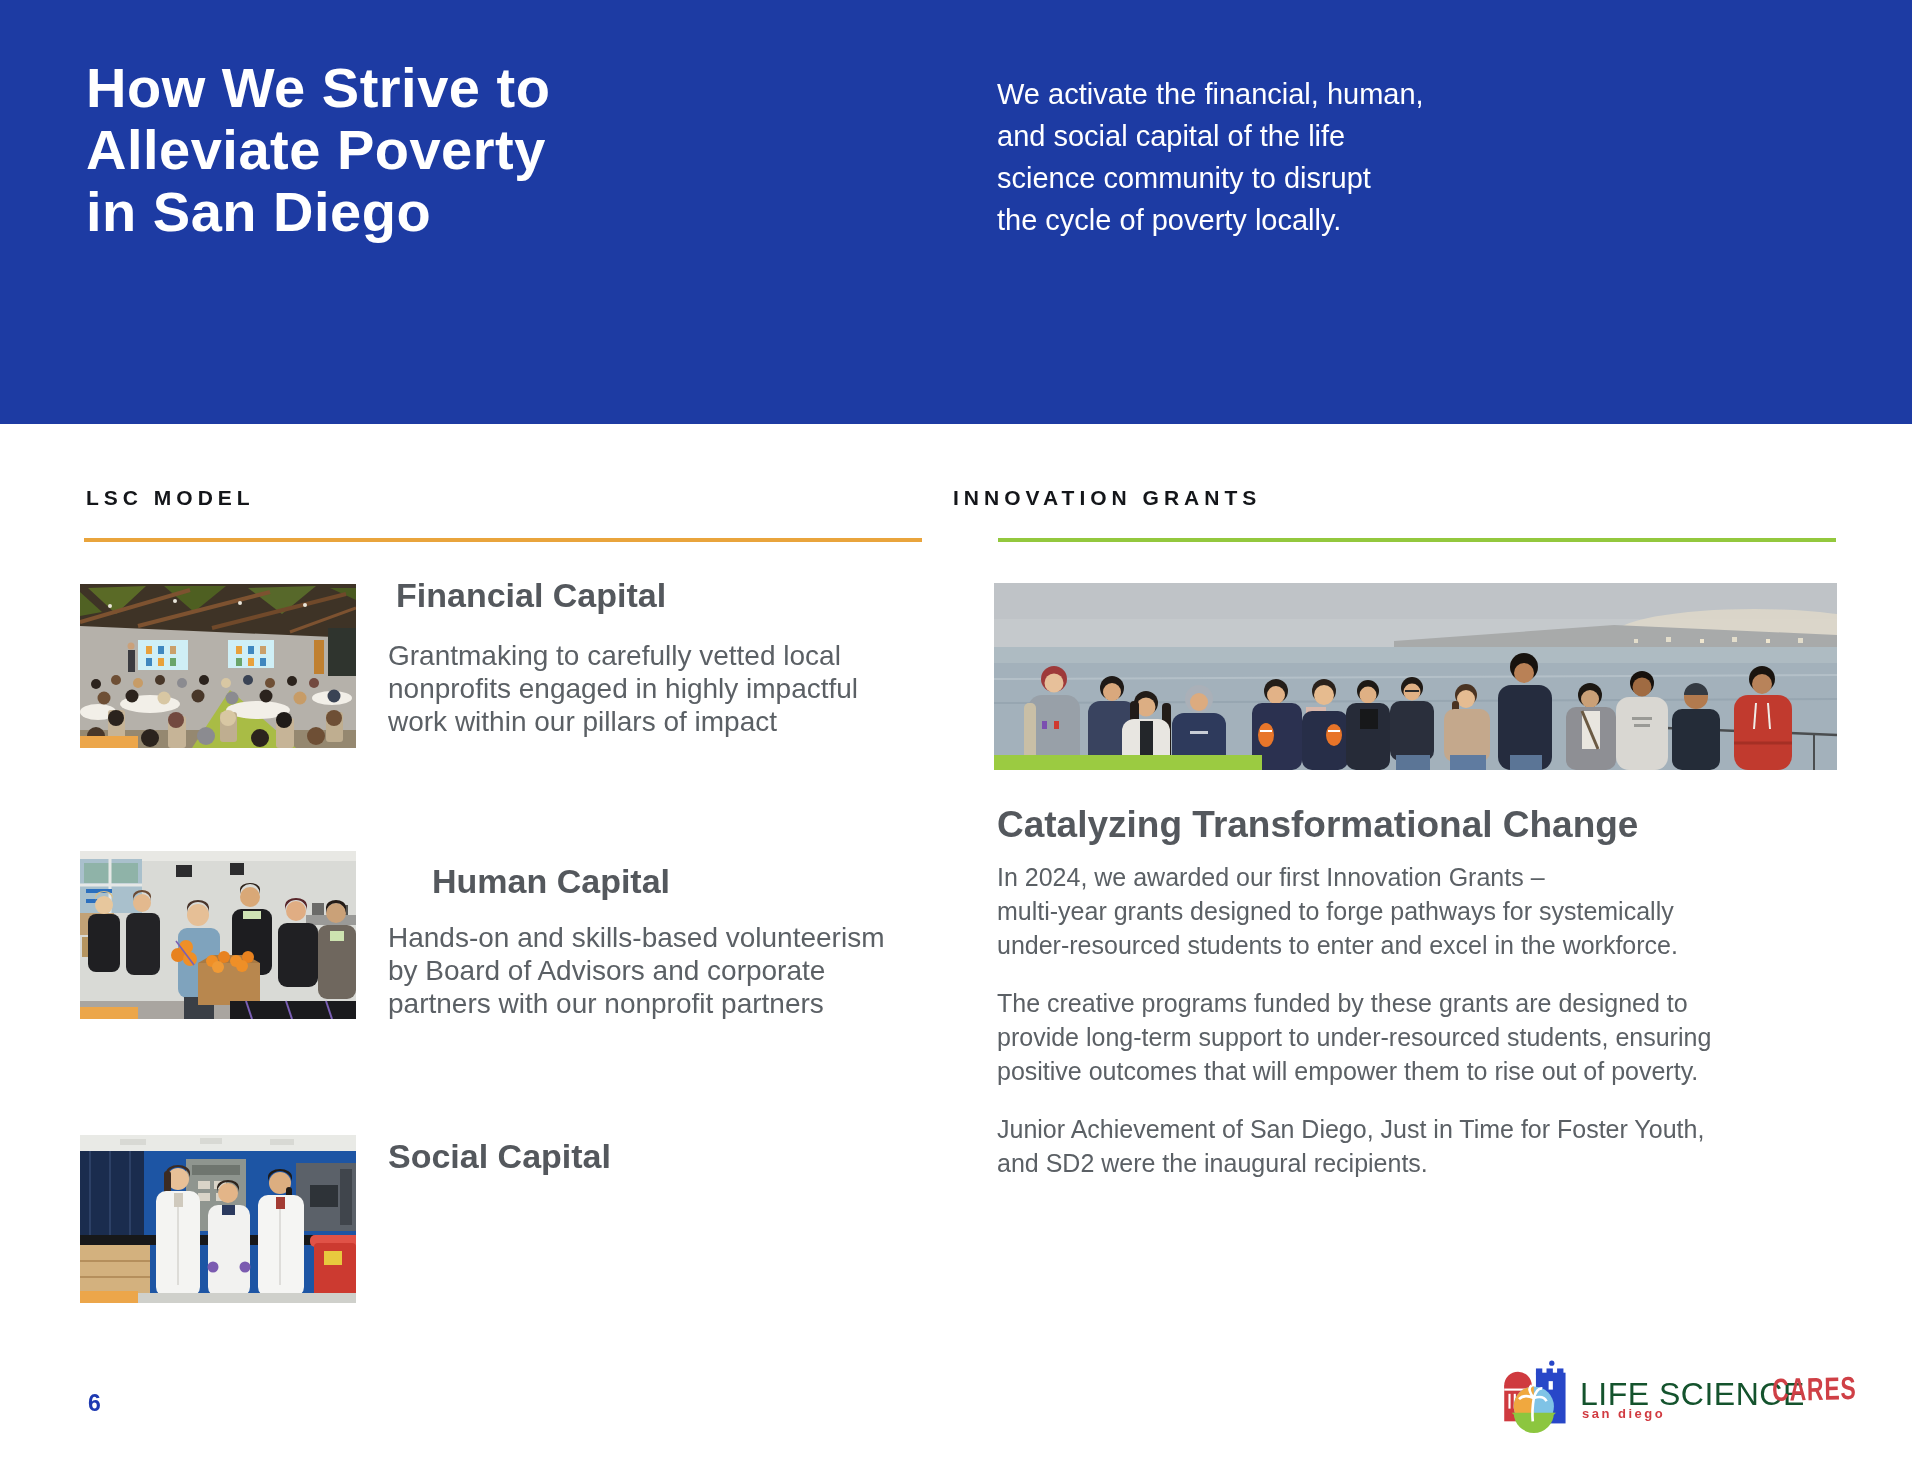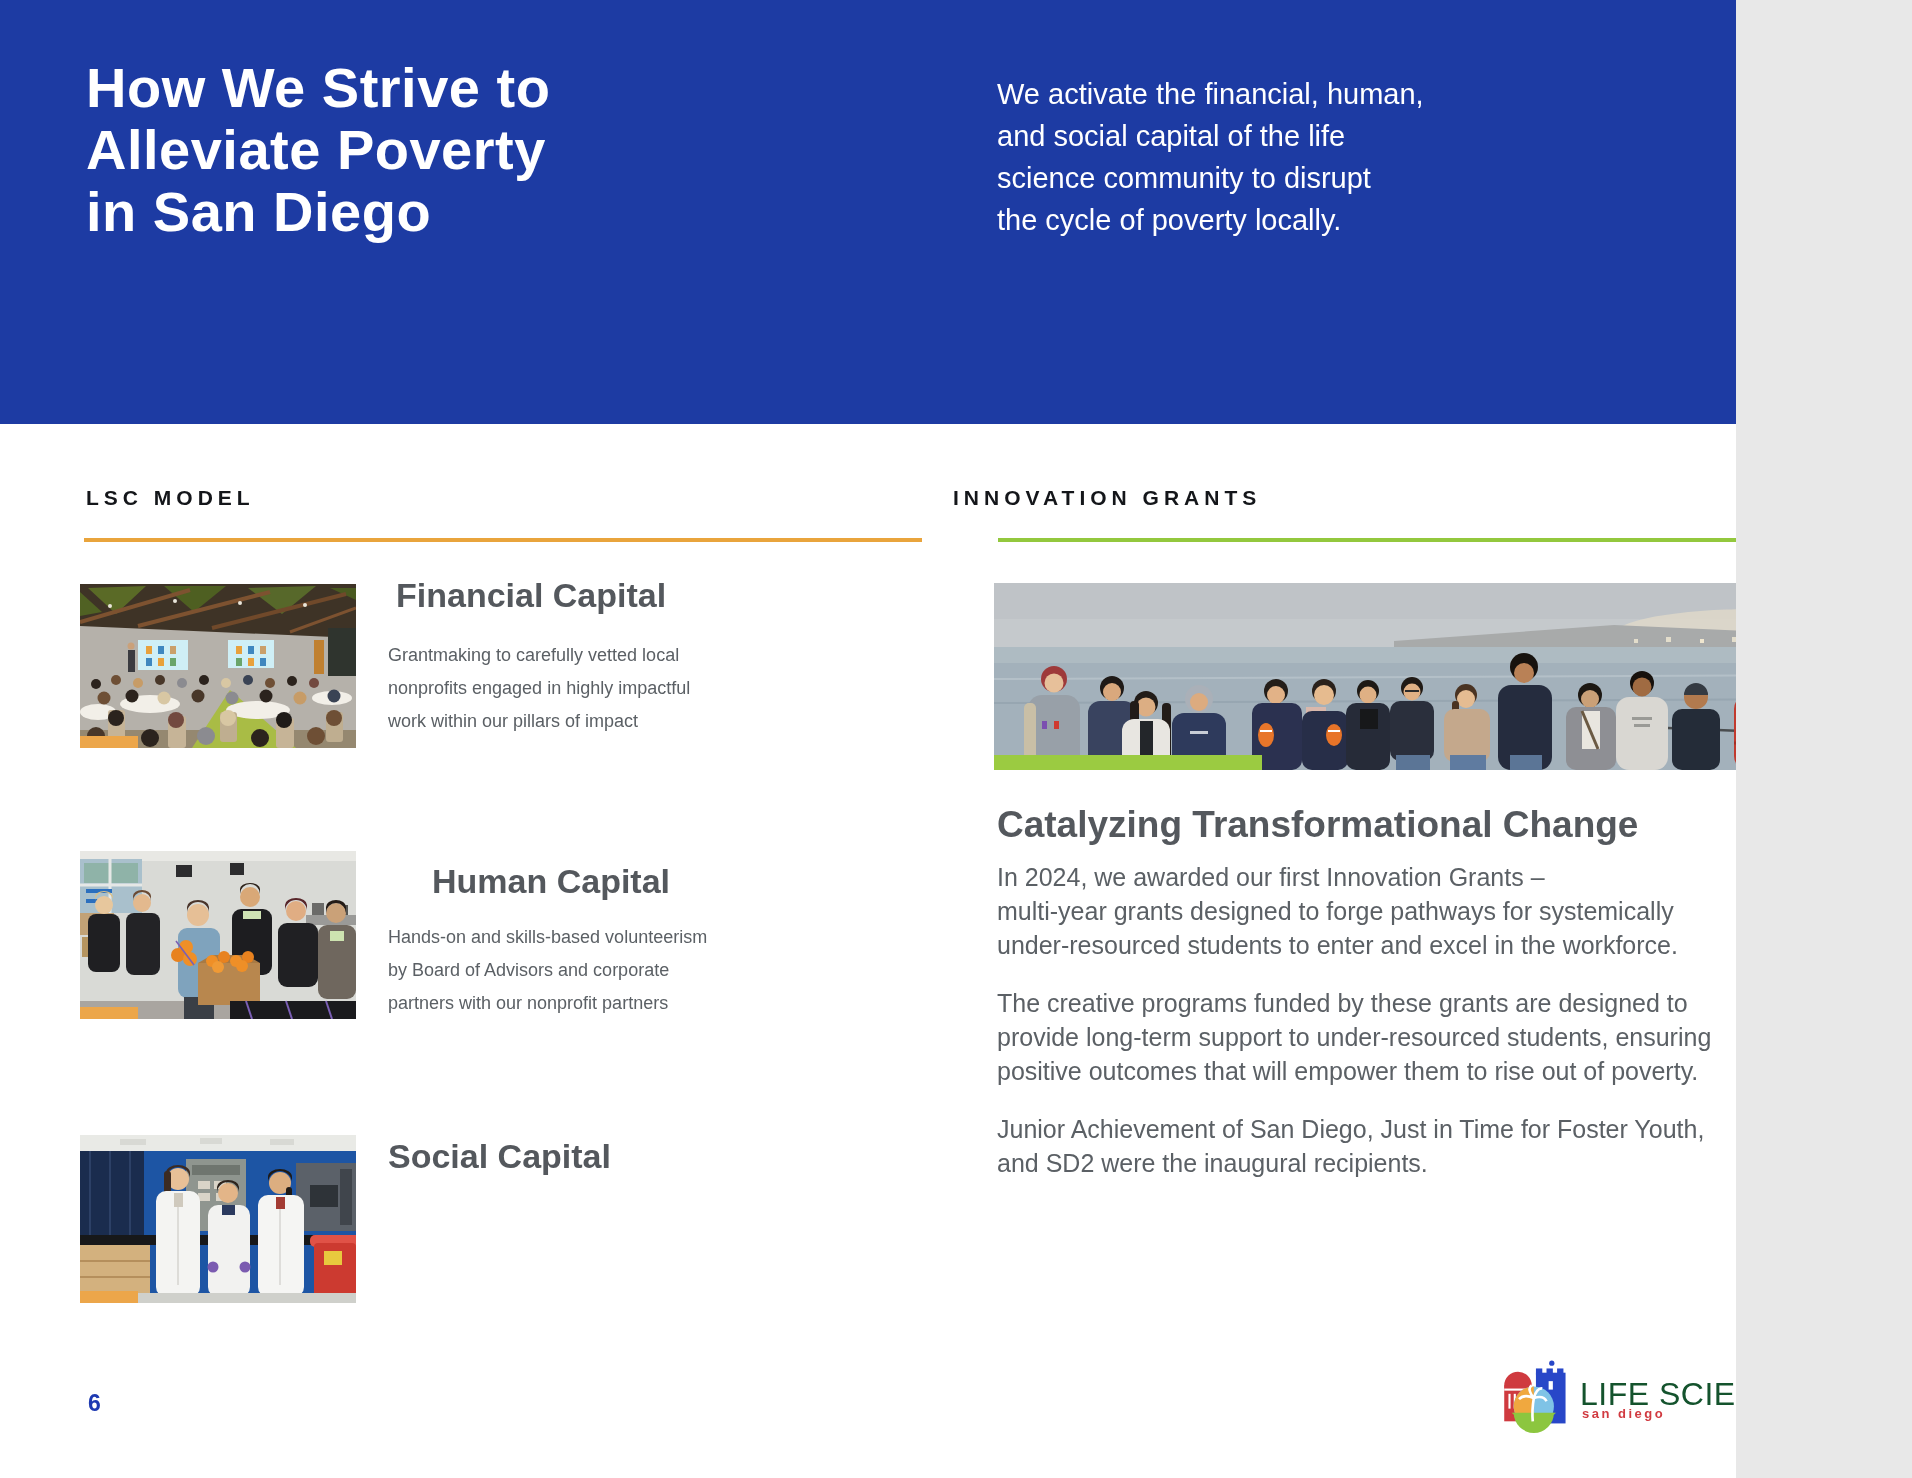--- a/index.html
+++ b/index.html
@@ -1,17 +1,17 @@
 <!DOCTYPE html>
 <html><head>
 <meta charset="utf-8">
 <style>
   html,body{margin:0;padding:0;background:#e8e8e8;}
   .page{
-    position:relative;width:1736px;height:1478px;background:#ffffff;
+    position:relative;width:1912px;height:1478px;background:#ffffff;
     font-family:"Liberation Sans", sans-serif;overflow:hidden;
   }
   .abs{position:absolute;}
   .preline{white-space:pre-line;}
 
   
   .banner{left:0;top:0;width:1912px;height:424px;background:#1D3BA3;}
   .slide-title{
     left:86px;top:57px;width:760px;
     color:#ffffff;font-size:56px;line-height:62px;font-weight:700;letter-spacing:.5px;
@@ -38,21 +38,21 @@
   .photo-4{left:994px;top:583px;width:843px;height:187px;}
   .accent-strip{position:absolute;left:0;bottom:0;}
   .strip-orange{width:58px;height:12px;background:#ECA64A;}
   .strip-green{width:268px;height:15px;background:#9BCB41;}
 
   
   .item-title{font-size:34px;font-weight:700;color:#54585D;}
   .t1{left:396px;top:576px;}
   .t2{left:388px;top:862px;margin-left:44px;}
   .t3{left:388px;top:1137px;}
-  .item-body{left:388px;width:560px;font-size:18px;line-height:33px;color:#5B6065;}
+  .item-body{left:388px;width:560px;font-size:28px;line-height:33px;color:#5B6065;}
   .b1{top:639px;}
   .b2{top:921px;}
   .b3{top:1197px;}
 
   
   .right-heading{left:997px;top:804px;font-size:37px;font-weight:700;color:#54585D;}
   .right-paragraphs{left:997px;top:860px;width:860px;font-size:25px;line-height:34px;color:#5B6065;}
   .right-paragraphs p{margin:0 0 24px 0;}
 
   

